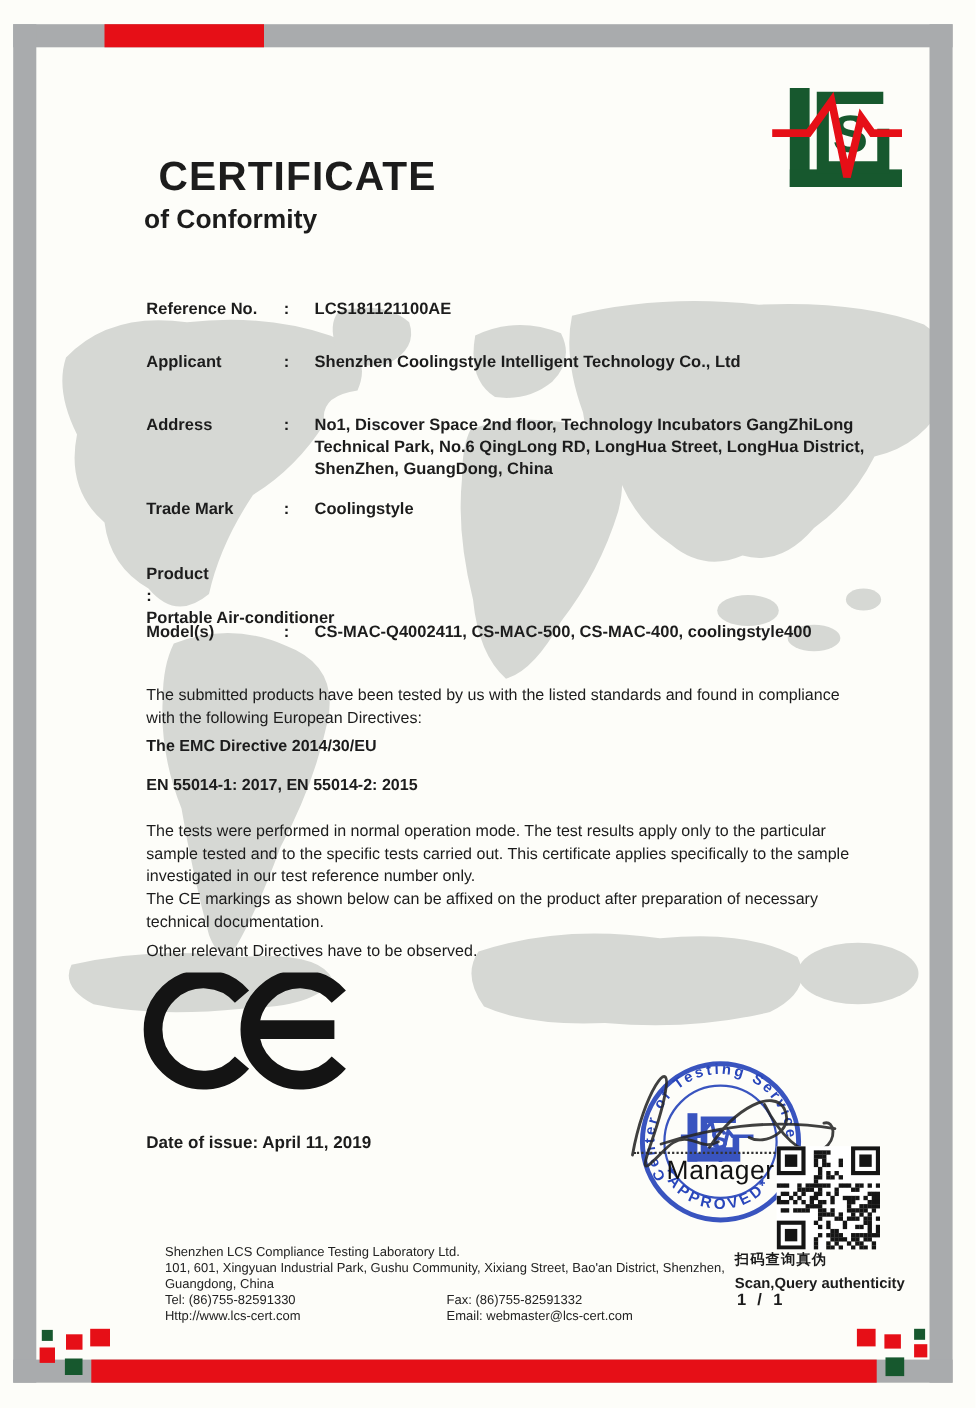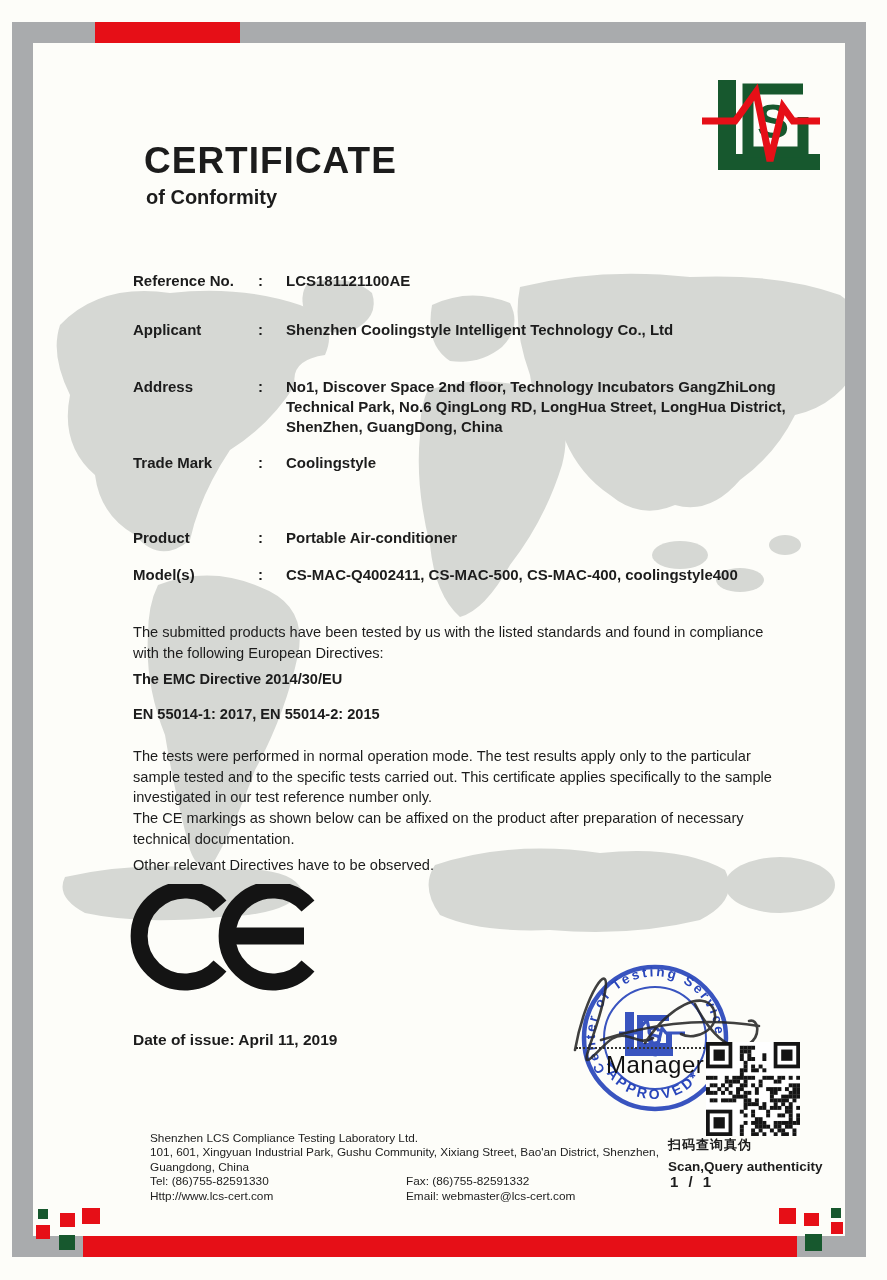--- a/index.html
+++ b/index.html
@@ -8,21 +8,21 @@
   
   .strip{position:absolute;background:#a9abad;}
   .strip.red{background:#e60f17;}
   .sq{position:absolute;}
   
   .map{position:absolute;left:40px;top:265px;z-index:0;}
   
   .logo{position:absolute;left:700px;top:72px;width:150px;height:105px;z-index:2;}
   
   .title{position:absolute;left:144px;top:140px;font-size:37px;font-weight:bold;letter-spacing:1px;z-index:2;}
-  .subtitle{position:absolute;left:146px;top:186px;font-size:20px;font-weight:bold;z-index:2;}
+  .subtitle{position:absolute;left:131px;top:186px;font-size:24px;font-weight:bold;z-index:2;}
   
   .frow{position:absolute;left:133px;display:flex;font-size:15px;font-weight:bold;z-index:2;line-height:20px;}
   .frow .lab{width:125px;flex:none;}
   .frow .col{width:28px;flex:none;}
   .frow .val{width:515px;}
   
   .para{position:absolute;left:133px;width:655px;font-size:14.6px;line-height:20.5px;z-index:2;}
   .para.b{font-weight:bold;}
   
   .ce{position:absolute;left:128px;top:884px;z-index:2;}
@@ -110,21 +110,21 @@
   <div class="frow" style="top:377px;">
     <span class="lab">Address</span>
     <span class="col">:</span>
     <span class="val">No1, Discover Space 2nd floor, Technology Incubators GangZhiLong Technical Park, No.6 QingLong RD, LongHua Street, LongHua District, ShenZhen, GuangDong, China</span>
   </div>
   <div class="frow" style="top:453px;">
     <span class="lab">Trade Mark</span>
     <span class="col">:</span>
     <span class="val">Coolingstyle</span>
   </div>
-  <div class="frow" style="top:528px;">
+  <div class="frow" style="top:512px;flex-direction:column;">
     <span class="lab">Product</span>
     <span class="col">:</span>
     <span class="val">Portable Air-conditioner</span>
   </div>
   <div class="frow" style="top:565px;">
     <span class="lab">Model(s)</span>
     <span class="col">:</span>
     <span class="val">CS-MAC-Q4002411, CS-MAC-500, CS-MAC-400, coolingstyle400</span>
   </div>
 

